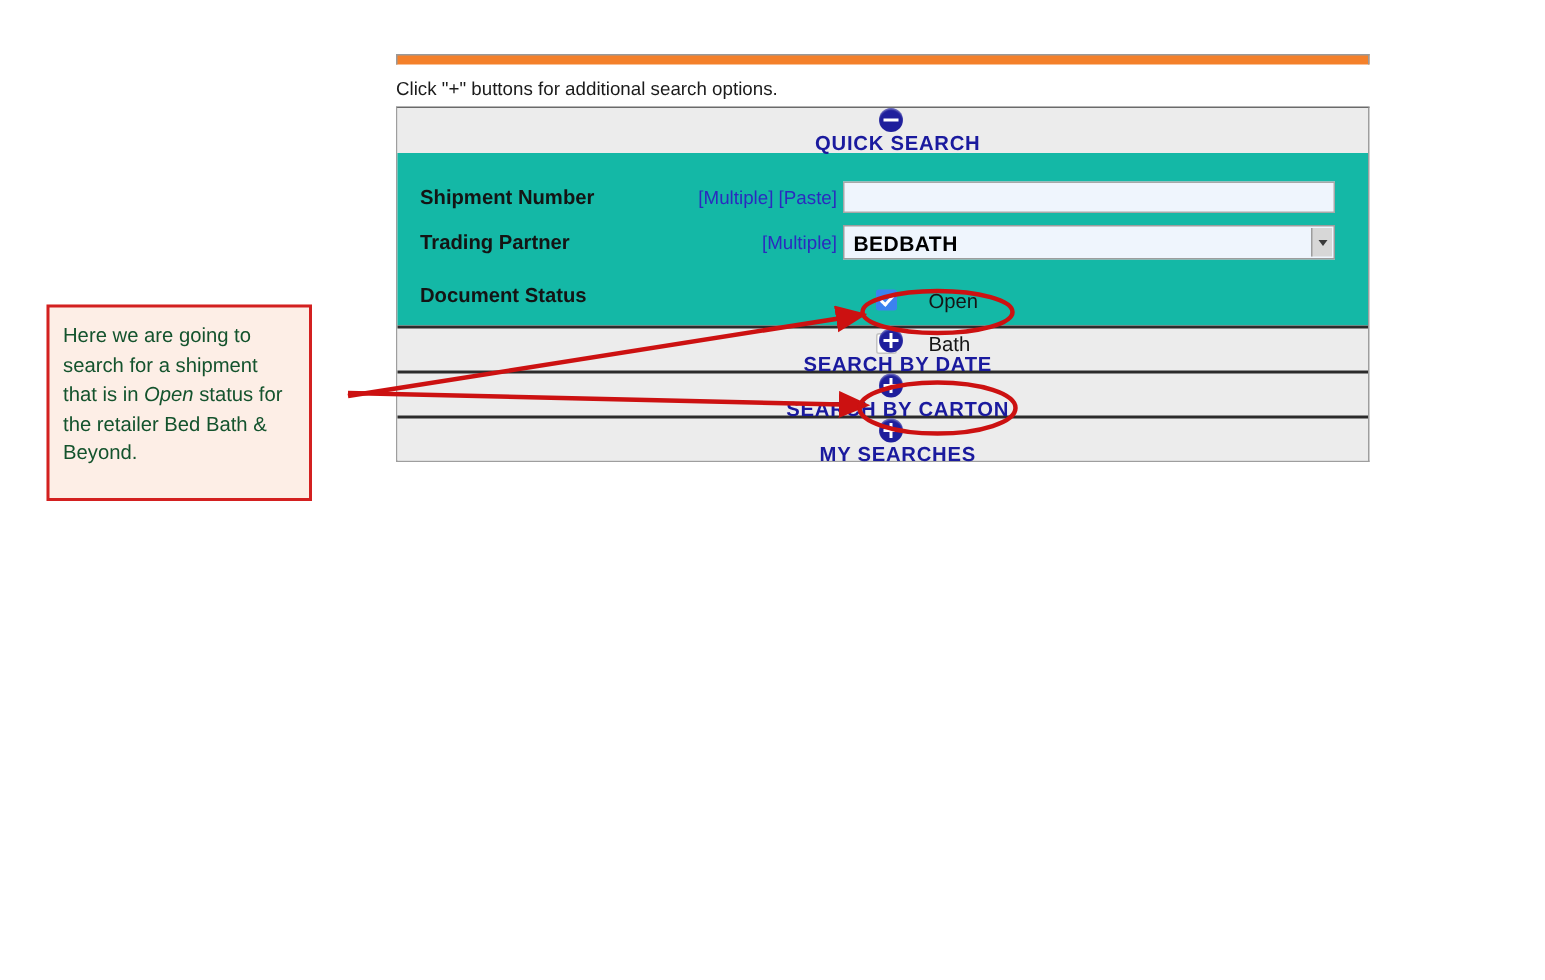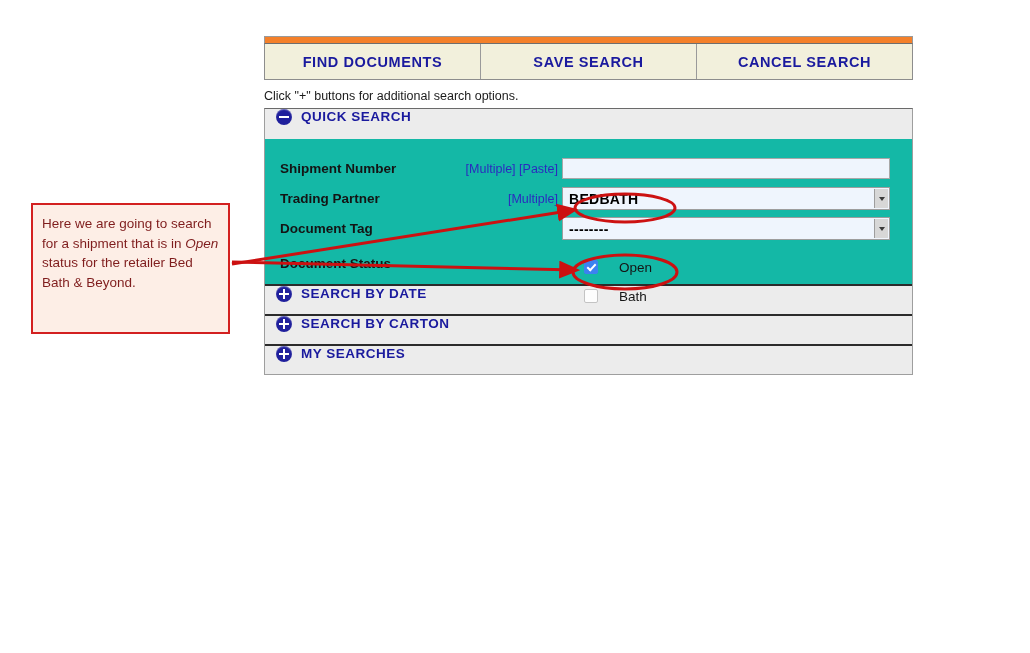--- a/index.html
+++ b/index.html
@@ -69,25 +69,26 @@
   .panel {
     border: 1px solid #9e9e9e;
     border-top: 1px solid #6a6a6a;
     background: #ffffff;
     box-sizing: border-box;
   }
   .sec-head {
     height: 30px;
     background: #ececec;
     display: flex;
-    align-items: flex-start;
+    align-items: center;
     padding-left: 11px;
     box-sizing: border-box;
     cursor: pointer;
     user-select: none;
+    flex-direction: column;
   }
   .sec-head.collapsed { border-top: 2px solid #2b2b2b; }
   .sec-title {
     color: #1a1a9e;
     font-size: 13.5px;
     font-weight: bold;
     letter-spacing: 0.5px;
     margin-left: 9px;
   }
 
@@ -227,52 +228,47 @@
     margin-left: 21px;
     font-size: 13.5px;
     color: #151515;
   }
 
   
   #callout {
     position: absolute;
     left: 31px;
     top: 203px;
-    width: 199px;
+    width: 177px;
     height: 131px;
     box-sizing: border-box;
     background: #fdeee6;
     border: 2px solid #d32020;
     padding: 9px 8px 0 9px;
     font-size: 13.5px;
     line-height: 19.5px;
-    color: #7f1d1d;
+    color: #14532d;
   }
   #callout em { font-style: italic; }
 
   
   #overlay {
     position: absolute;
     left: 0; top: 0;
     width: 1030px; height: 653px;
     pointer-events: none;
   }
 </style>
 </head>
 <body>
 
 <div id="app">
 
   <div class="orange-bar"></div>
 
-  <div class="action-bar">
-    <div class="action-btn">FIND DOCUMENTS</div>
-    <div class="action-btn">SAVE SEARCH</div>
-    <div class="action-btn">CANCEL SEARCH</div>
-  </div>
 
   <div class="hint">Click "+" buttons for additional search options.</div>
 
   <div class="panel">
 
     <div class="sec-head">
       <span class="toggle"></span>
       <span class="sec-title">QUICK SEARCH</span>
     </div>
 
@@ -295,30 +291,20 @@
           <span class="flink">[Multiple]</span>
         </div>
         <div class="fctrl">
           <div class="selfield">
             <span class="selval">BEDBATH</span>
             <span class="arrowbox"></span>
           </div>
         </div>
       </div>
 
-      <div class="frow">
-        <div class="flabel">Document Tag</div>
-        <div class="flinks"></div>
-        <div class="fctrl">
-          <div class="selfield">
-            <span class="selval">--------</span>
-            <span class="arrowbox"></span>
-          </div>
-        </div>
-      </div>
 
       <div class="frow" style="height:22px;margin-top:16px;margin-bottom:0;align-items:flex-start;">
         <div class="flabel">Document Status</div>
         <div class="flinks"></div>
         <div class="fctrl" style="padding-left:22px;">
           <div class="statusrow">
             <span class="cbox checked"></span>
             <span class="cblabel">Open</span>
           </div>
           <div class="statusrow">

